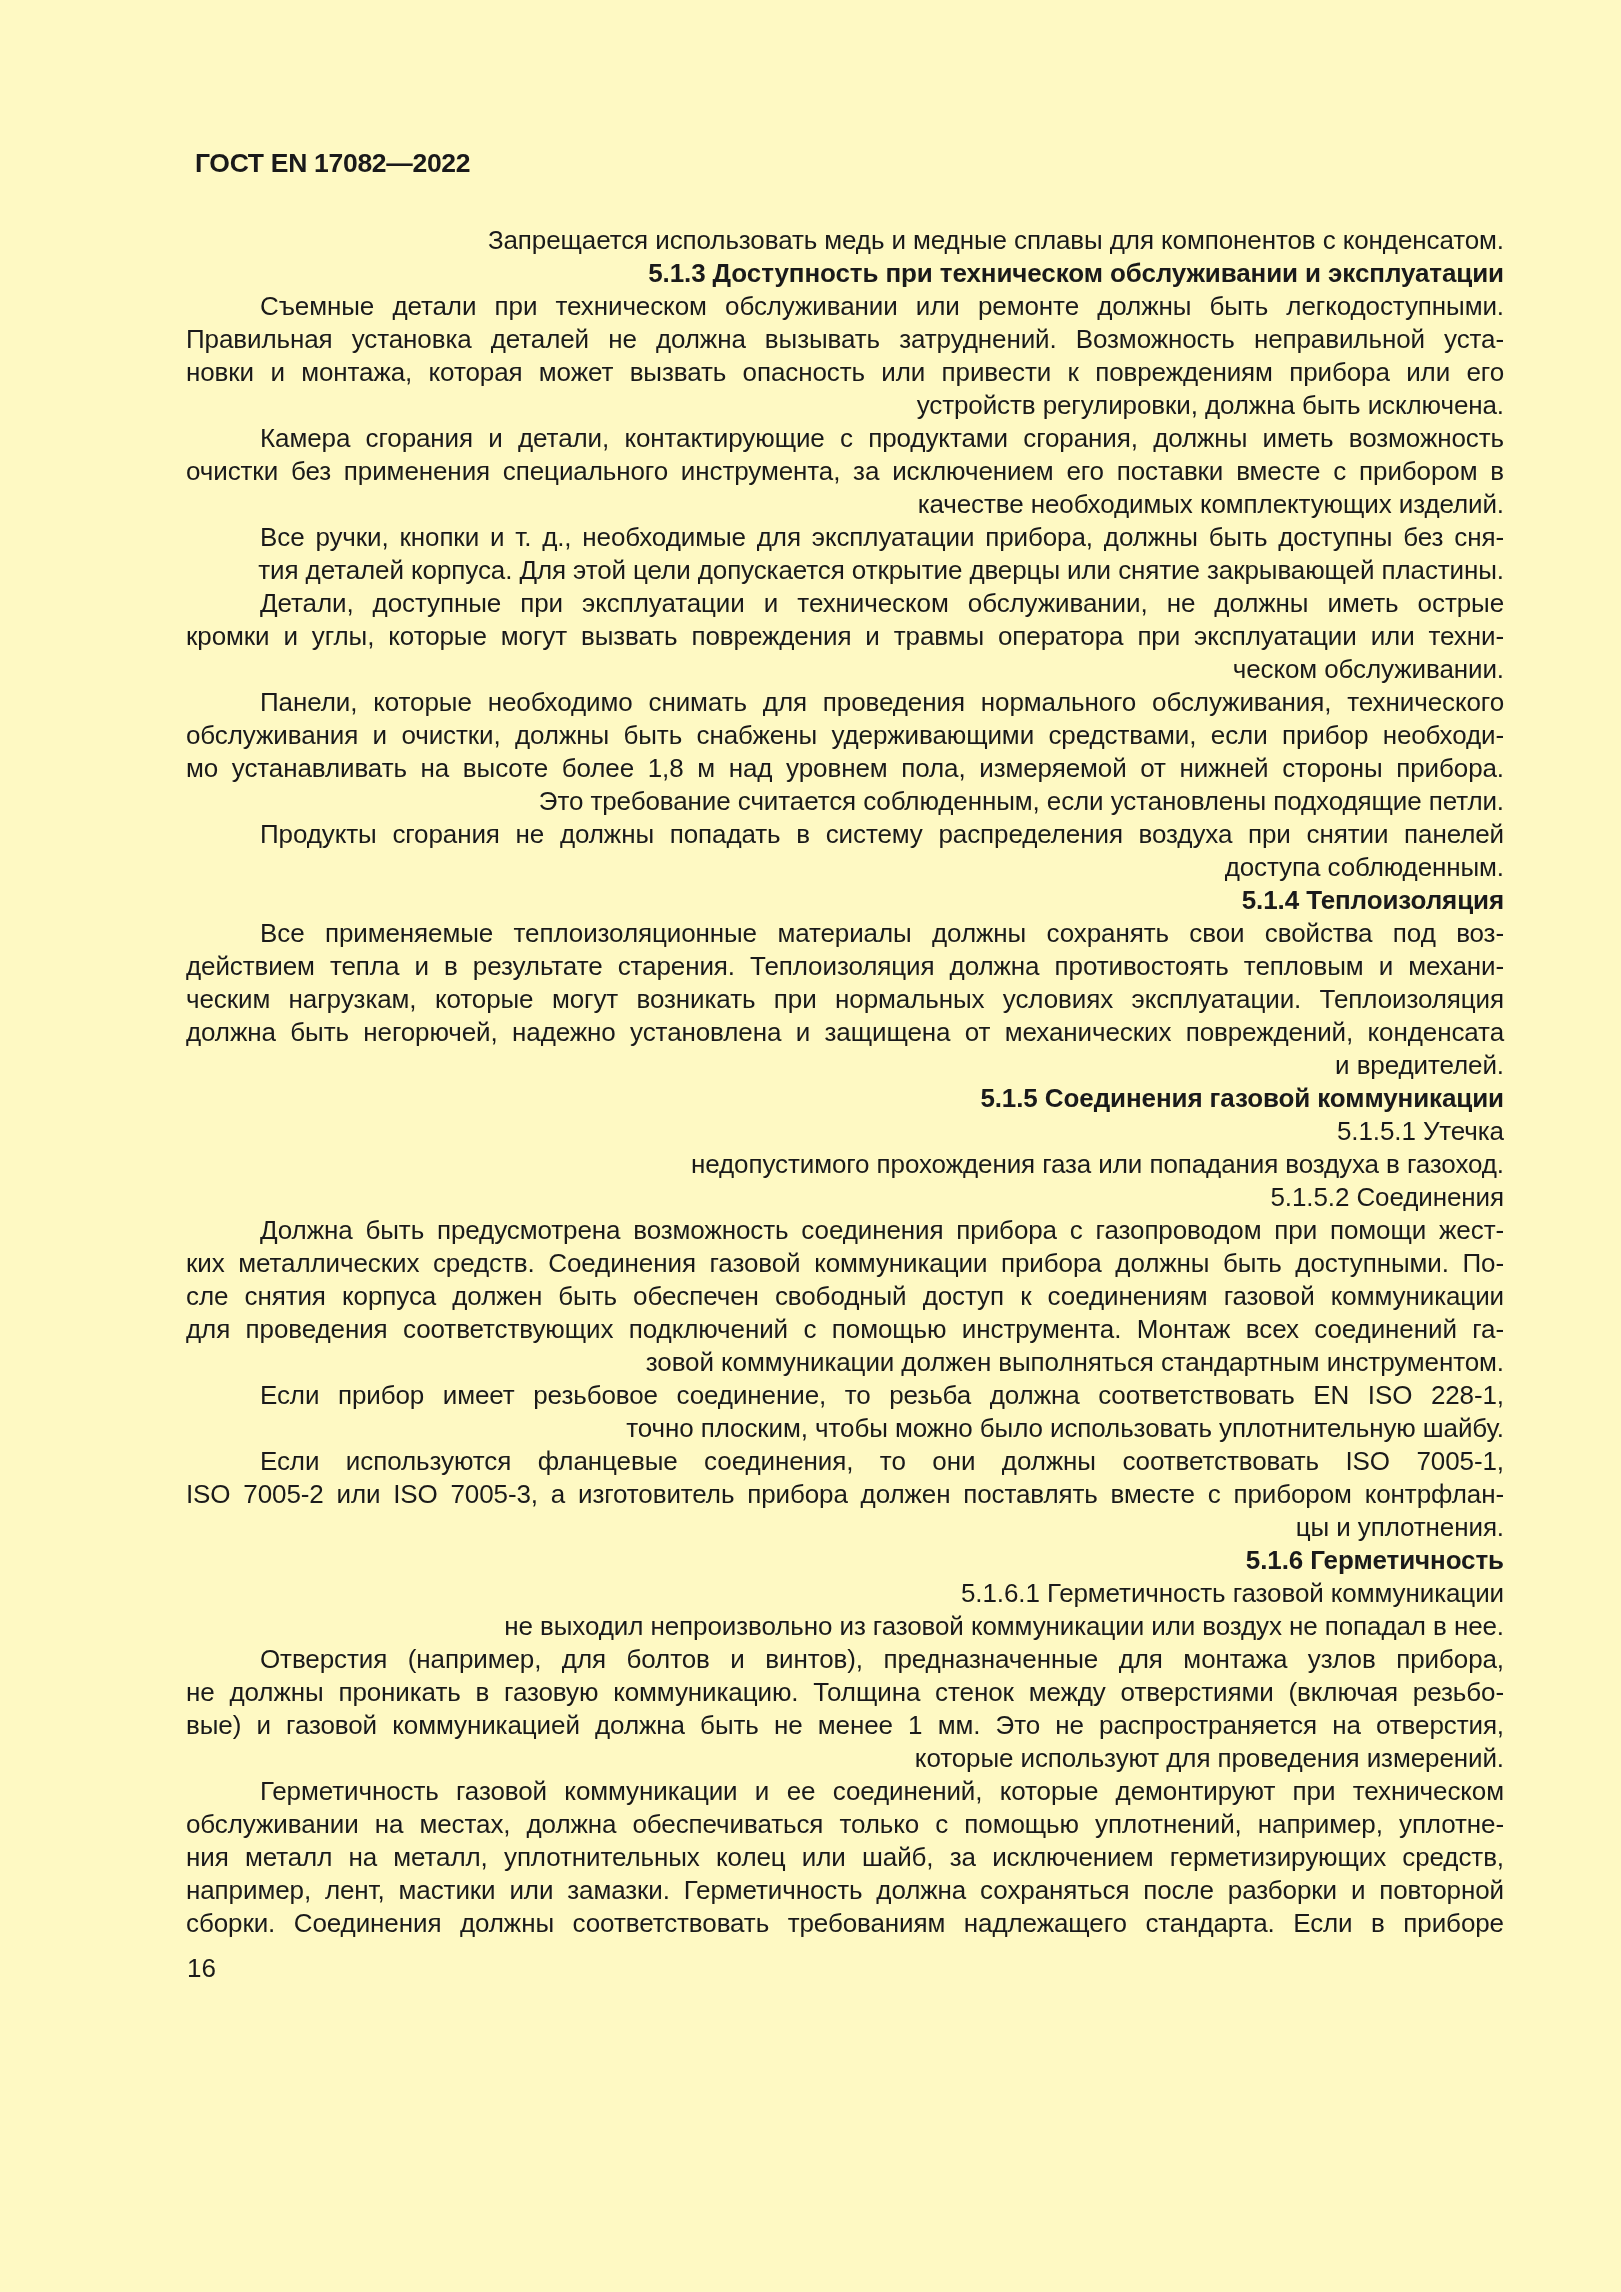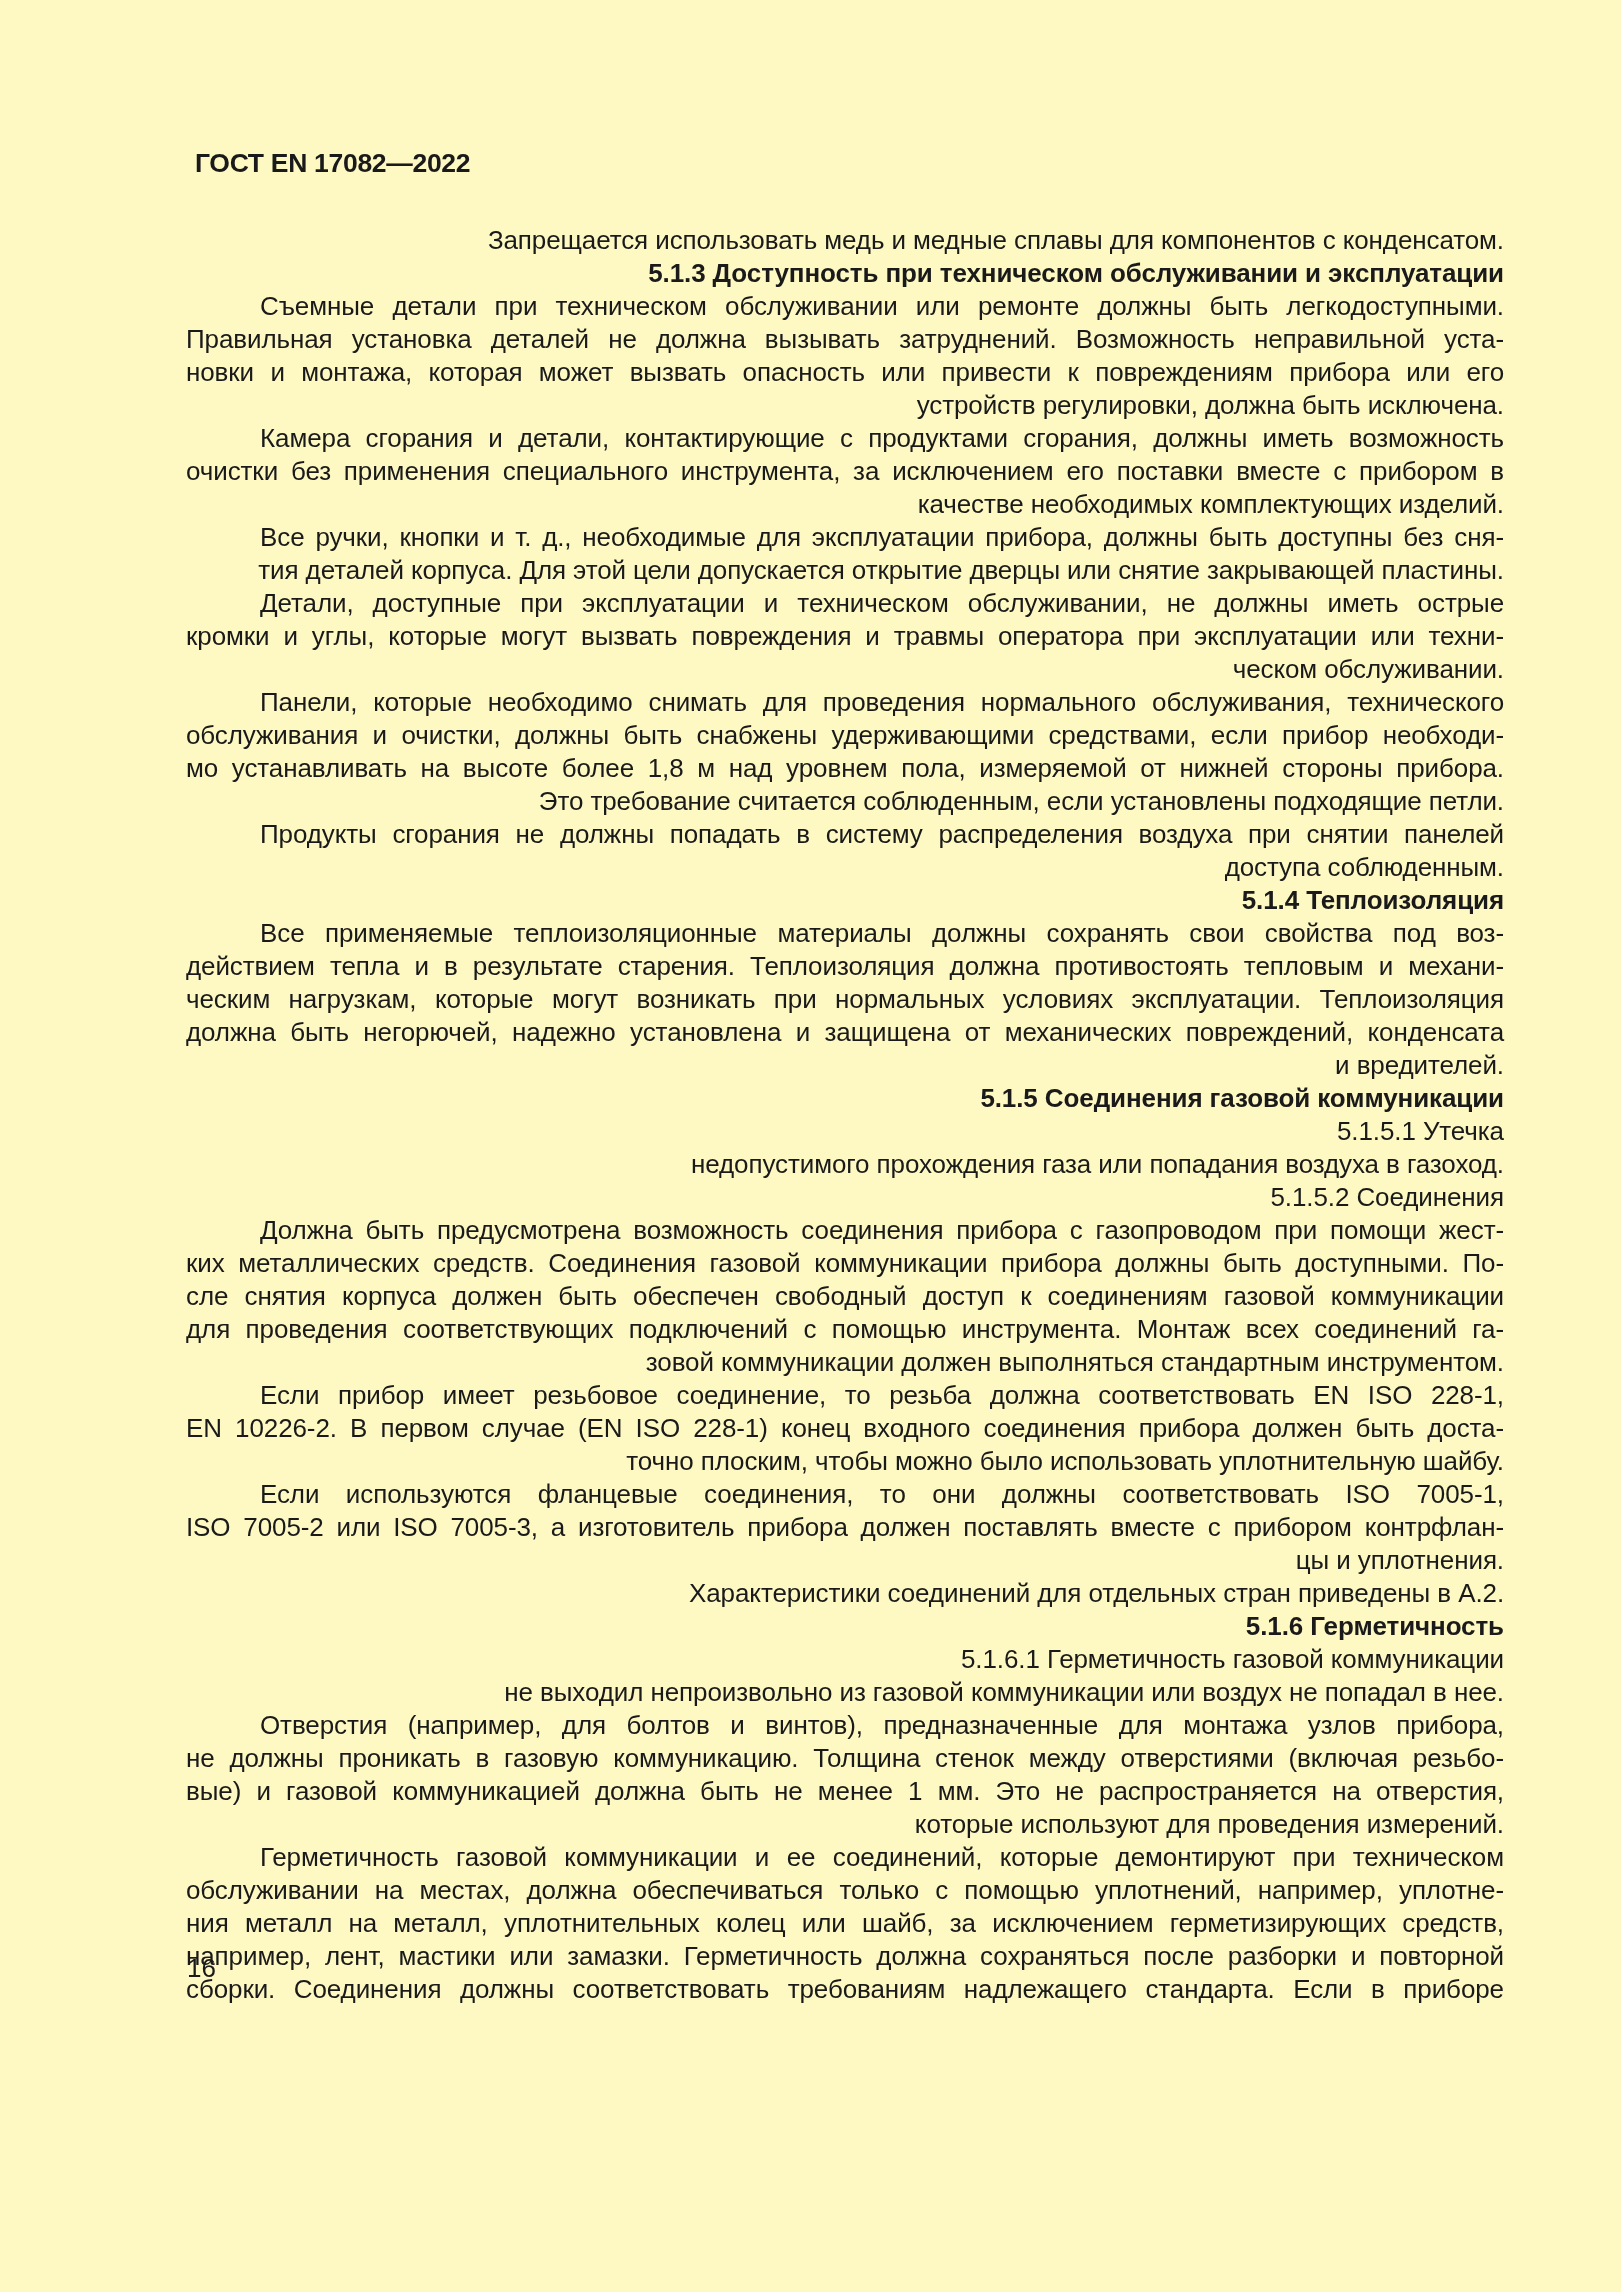--- a/index.html
+++ b/index.html
@@ -93,26 +93,24 @@
       <div class="line bold ind">5.1.5 Соединения газовой коммуникации</div>
       <div class="line ind">5.1.5.1 Утечка</div>
       <div class="line">недопустимого прохождения газа или попадания воздуха в газоход.</div>
       <div class="line ind">5.1.5.2 Соединения</div>
       <div class="line ind jl">Должна быть предусмотрена возможность соединения прибора с газопроводом при помощи жест-</div>
       <div class="line jl">ких металлических средств. Соединения газовой коммуникации прибора должны быть доступными. По-</div>
       <div class="line jl">сле снятия корпуса должен быть обеспечен свободный доступ к соединениям газовой коммуникации</div>
       <div class="line jl">для проведения соответствующих подключений с помощью инструмента. Монтаж всех соединений га-</div>
       <div class="line">зовой коммуникации должен выполняться стандартным инструментом.</div>
       <div class="line ind jl">Если прибор имеет резьбовое соединение, то резьба должна соответствовать  EN ISO 228-1,</div>
-      <div class="line jl">EN 10226-2. В первом случае (EN ISO 228-1) конец входного соединения прибора должен быть доста-</div>
       <div class="line">точно плоским, чтобы можно было использовать уплотнительную шайбу.</div>
       <div class="line ind jl">Если используются фланцевые соединения, то они должны соответствовать  ISO 7005-1,</div>
       <div class="line jl">ISO 7005-2 или ISO 7005-3, а изготовитель прибора должен поставлять вместе с прибором контрфлан-</div>
       <div class="line">цы и уплотнения.</div>
-      <div class="line ind">Характеристики соединений для отдельных стран приведены в А.2.</div>
       <div class="line bold ind">5.1.6 Герметичность</div>
       <div class="line ind">5.1.6.1 Герметичность газовой коммуникации</div>
       <div class="line">не выходил непроизвольно из газовой коммуникации или воздух не попадал в нее.</div>
       <div class="line ind jl">Отверстия (например, для болтов и винтов), предназначенные для монтажа узлов прибора,</div>
       <div class="line jl">не должны проникать в газовую коммуникацию. Толщина стенок между отверстиями (включая резьбо-</div>
       <div class="line jl">вые) и газовой коммуникацией должна быть не менее  1 мм. Это не распространяется на отверстия,</div>
       <div class="line">которые используют для проведения измерений.</div>
       <div class="line ind jl">Герметичность газовой коммуникации и ее соединений, которые демонтируют при техническом</div>
       <div class="line jl">обслуживании на местах, должна обеспечиваться только с помощью уплотнений, например, уплотне-</div>
       <div class="line jl">ния металл на металл, уплотнительных колец или шайб, за исключением герметизирующих средств,</div>

